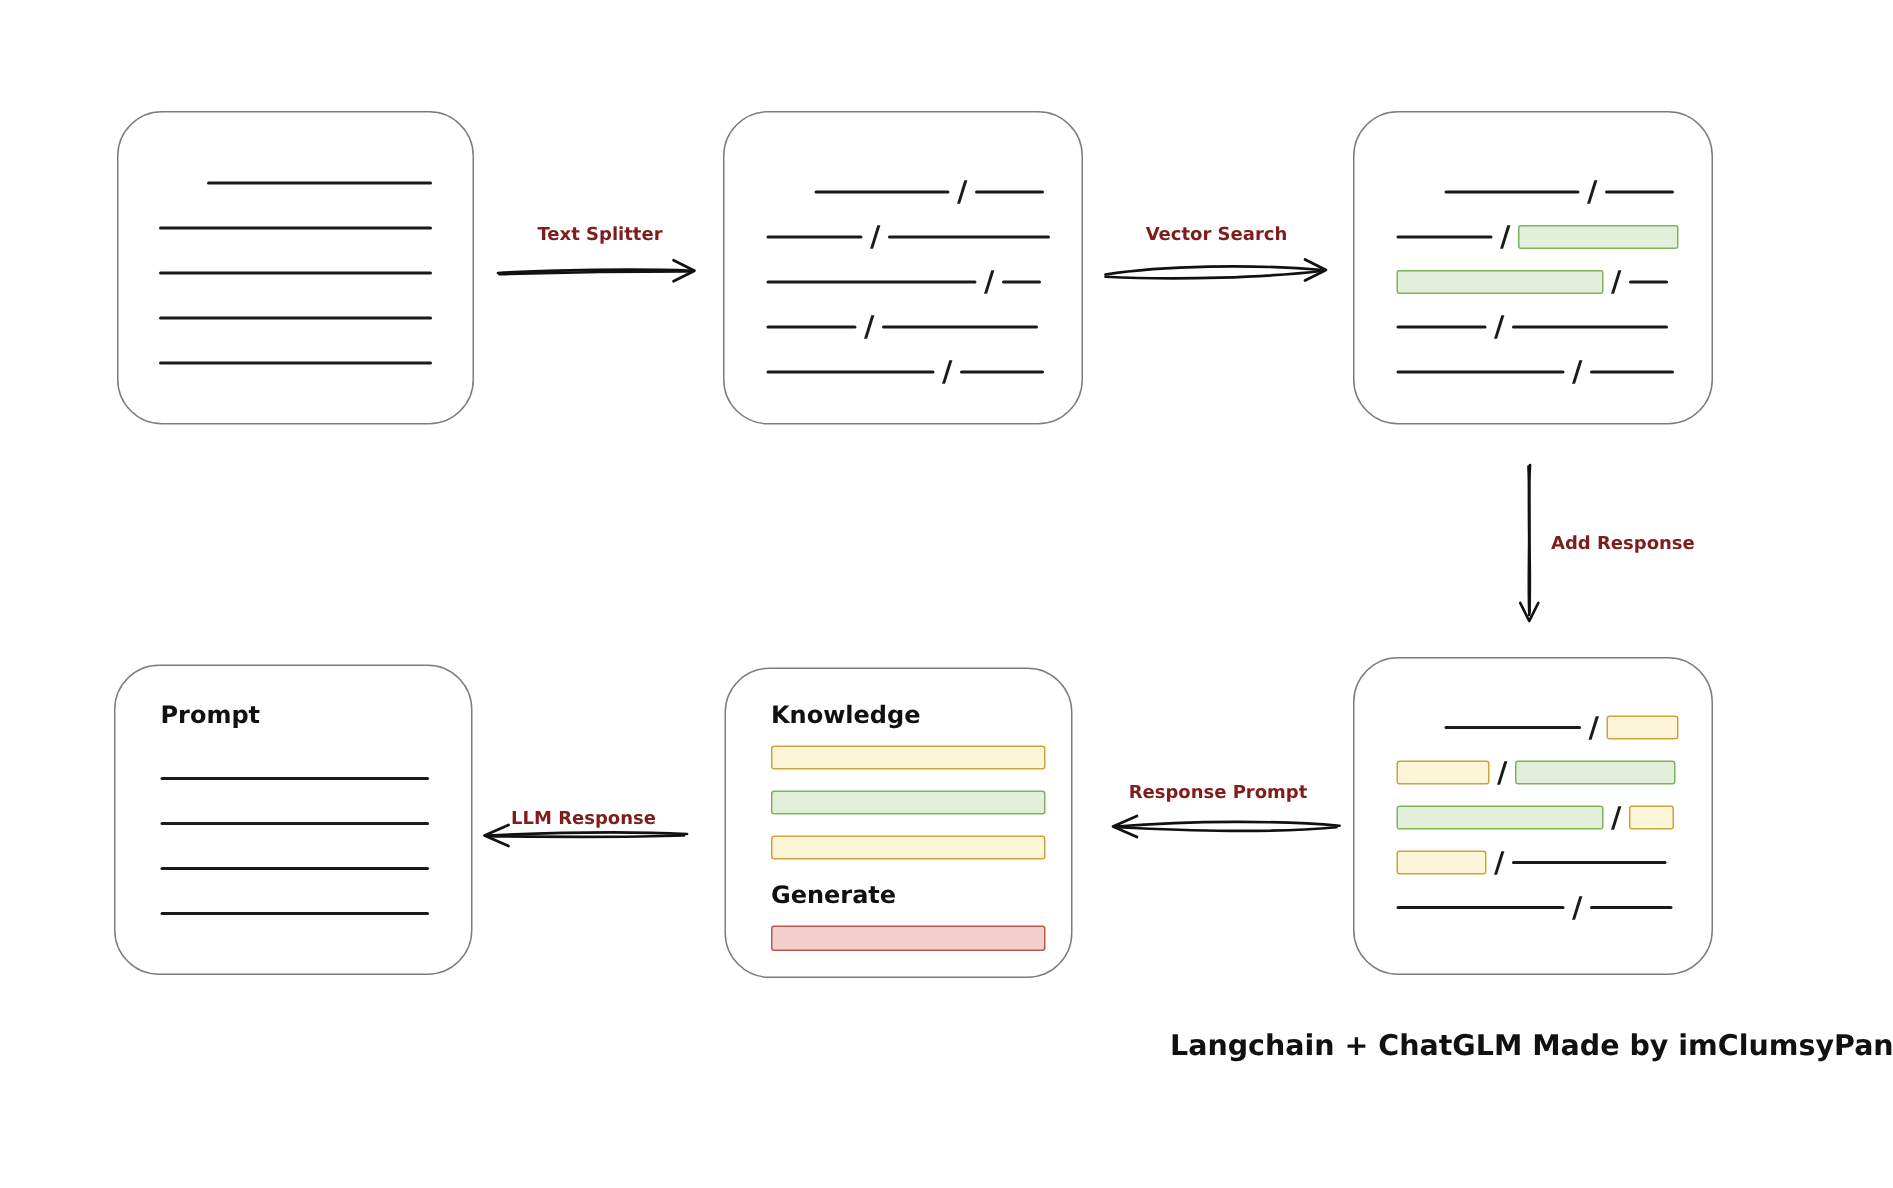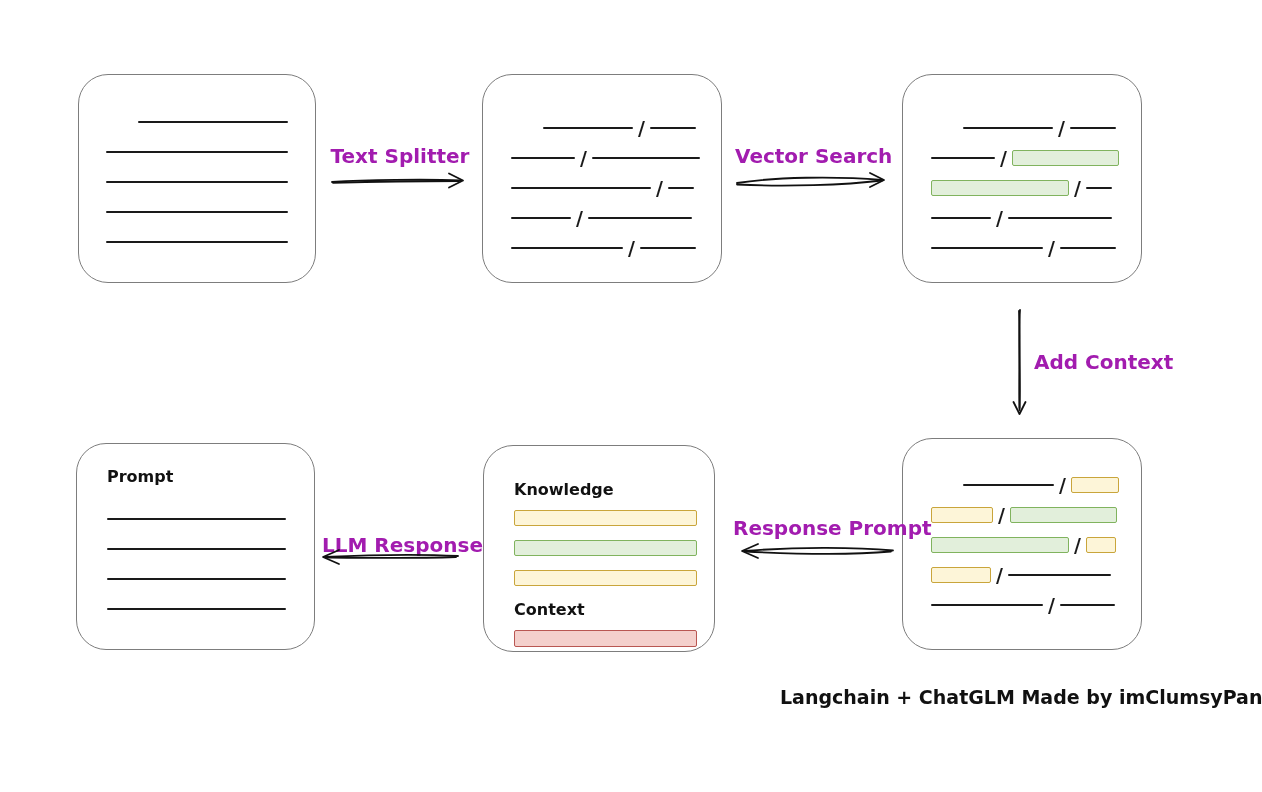--- a/index.html
+++ b/index.html
@@ -13,35 +13,35 @@
   }
   .chunk-row{display:flex;align-items:center;height:30px;}
   .slash{font-size:19px;font-weight:600;color:#1a1a1a;margin:0 5px;line-height:1;}
   .seg{box-sizing:border-box;border-radius:2px;}
   .seg-line{height:2px;background:#1a1a1a;border-radius:1px;}
   .seg-green{height:16px;background:#e2efdb;border:1.4px solid #80b35e;}
   .seg-yellow{height:16px;background:#fdf5d8;border:1.4px solid #c9a53b;}
   .seg-red{height:17px;background:#f4d0cc;border:1.4px solid #b95752;}
   .box-title{font-size:16px;font-weight:600;line-height:26px;color:#111;}
   .arrow-label{
-    position:absolute;font-size:20px;font-weight:600;color:#a21caf;text-align:center;
+    position:absolute;font-size:12px;font-weight:600;color:#7f1d1d;text-align:center;
     white-space:nowrap;line-height:20px;
   }
   .arrow{position:absolute;}
   .arrow svg{display:block;}
   .caption{
     position:absolute;left:780px;top:686px;width:400px;text-align:center;
     font-size:19px;font-weight:600;color:#111;white-space:nowrap;
   }
   
   #box-document{left:78px;top:74px;width:238px;height:209px;padding:32px 0 0 27px;}
   #box-chunks{left:482px;top:74px;width:240px;height:209px;padding:38px 0 0 28px;}
   #box-matched{left:902px;top:74px;width:240px;height:209px;padding:38px 0 0 28px;}
   #box-context{left:902px;top:438px;width:240px;height:212px;padding:31px 0 0 28px;}
-  #box-prompt{left:483px;top:445px;width:232px;height:207px;padding:31px 0 0 30px;}
+  #box-prompt{left:483px;top:445px;width:232px;height:207px;padding:18px 0 0 30px;}
   #box-answer{left:76px;top:443px;width:239px;height:207px;padding:20px 0 0 30px;}
   #answer-lines{margin-top:14px;}
   #question-title{margin-top:4px;}
 </style>
 </head>
 <body>
 
 <div class="canvas">
 
   <div class="box" id="box-document">
@@ -136,21 +136,21 @@
       </div>
     </div>
 
   <div class="arrow" style="left:1008px;top:308px;">
     <svg width="26" height="114" viewBox="0 0 26 114" fill="none" stroke="#111" stroke-width="1.8" stroke-linecap="round" stroke-linejoin="round">
       <path d="M12 2 C 10 35, 13 70, 11.5 102"></path>
       <path d="M11 3 C 12.5 40, 10.5 75, 11.5 100"></path>
       <path d="M5.5 94 L11.5 106 L17.5 94"></path>
     </svg>
   </div>
-  <div class="arrow-label" style="left:1034px;top:352px;text-align:left;">Add Context</div>
+  <div class="arrow-label" style="left:1034px;top:352px;text-align:left;">Add Response</div>
 
   <div class="box" id="box-context">
       <div class="chunk-row">
         <div class="seg seg-line" style="width: 91px; margin-left: 32px;"></div>
         <span class="slash">/</span>
         <div class="seg seg-yellow" style="width: 48px;"></div>
       </div>
       <div class="chunk-row">
         <div class="seg seg-yellow" style="width: 62px;"></div>
         <span class="slash">/</span>
@@ -188,21 +188,21 @@
         <div class="chunk-row">
           <div class="seg seg-yellow" style="width: 183px;"></div>
         </div>
         <div class="chunk-row">
           <div class="seg seg-green" style="width: 183px;"></div>
         </div>
         <div class="chunk-row">
           <div class="seg seg-yellow" style="width: 183px;"></div>
         </div>
       </div>
-    <div class="box-title" id="question-title">Context</div>
+    <div class="box-title" id="question-title">Generate</div>
     <div>
         <div class="chunk-row">
           <div class="seg seg-red" style="width: 183px;"></div>
         </div>
       </div>
   </div>
 
   <div class="arrow-label" style="left:322px;top:535px;width:134px;">LLM Response</div>
   <div class="arrow" style="left:318px;top:545px;">
     <svg width="142" height="24" viewBox="0 0 142 24" fill="none" stroke="#111" stroke-width="1.8" stroke-linecap="round" stroke-linejoin="round">

